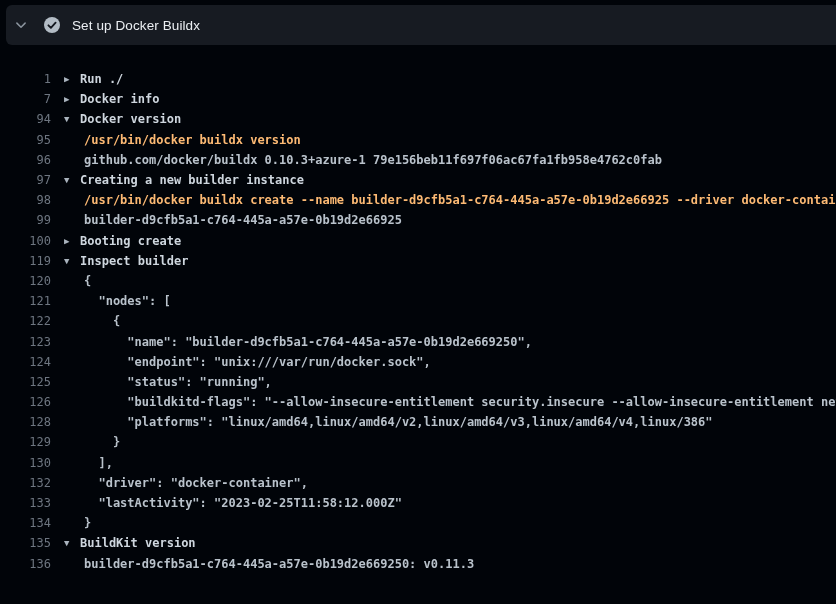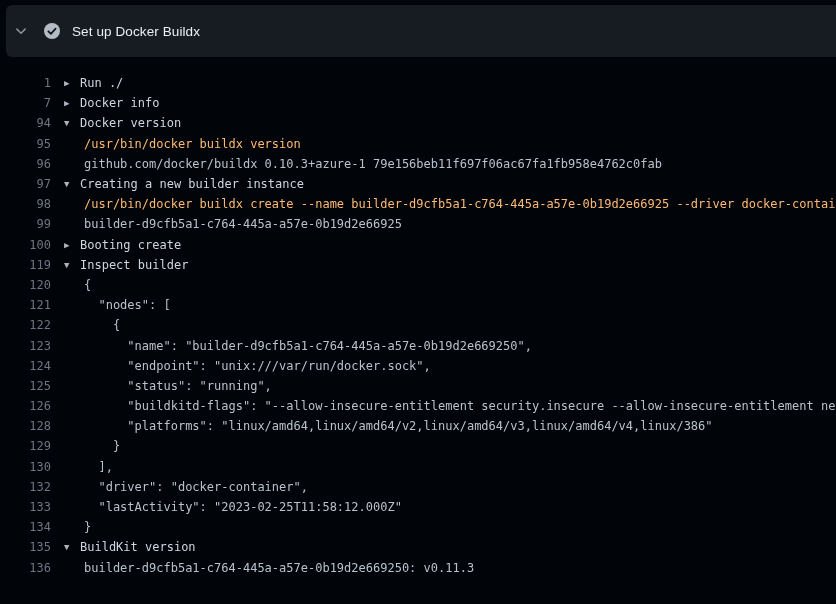--- a/index.html
+++ b/index.html
@@ -5,22 +5,22 @@
   html,body{margin:0;padding:0;}
   body{
     width:836px;height:604px;
     background:#010409;
     overflow:hidden;
     font-family:"Liberation Sans", sans-serif;
     position:relative;
   }
   
   .step-header{
-    margin:5px 0 0 6px;
-    height:52px;
+    margin:5px 0 8px 6px;
+    height:40px;
     background:#171b22;
     border-radius:6px 0 0 6px;
     display:flex;
     align-items:center;
     cursor:pointer;
   }
   .chevron{
     width:30px;height:36px;
     display:flex;align-items:center;justify-content:center;
     color:#8b949e;
@@ -60,20 +60,21 @@
     flex:0 0 16px;
     margin-left:13px;
     font-size:9px;
     color:#aab4be;
     display:inline-flex;
     align-items:center;
   }
   .text{
     overflow:hidden;
     color:#b9c2cb;
+    font-weight:bold;
   }
   .row.group .text{color:#ced6de;}
   .row.group{cursor:pointer;}
   .row.command .text{color:#fdba74;}
   .row.command .text, .row.output .text{padding-left:4px;}
 </style>
 </head>
 <body>
 
 <div class="step-header">

